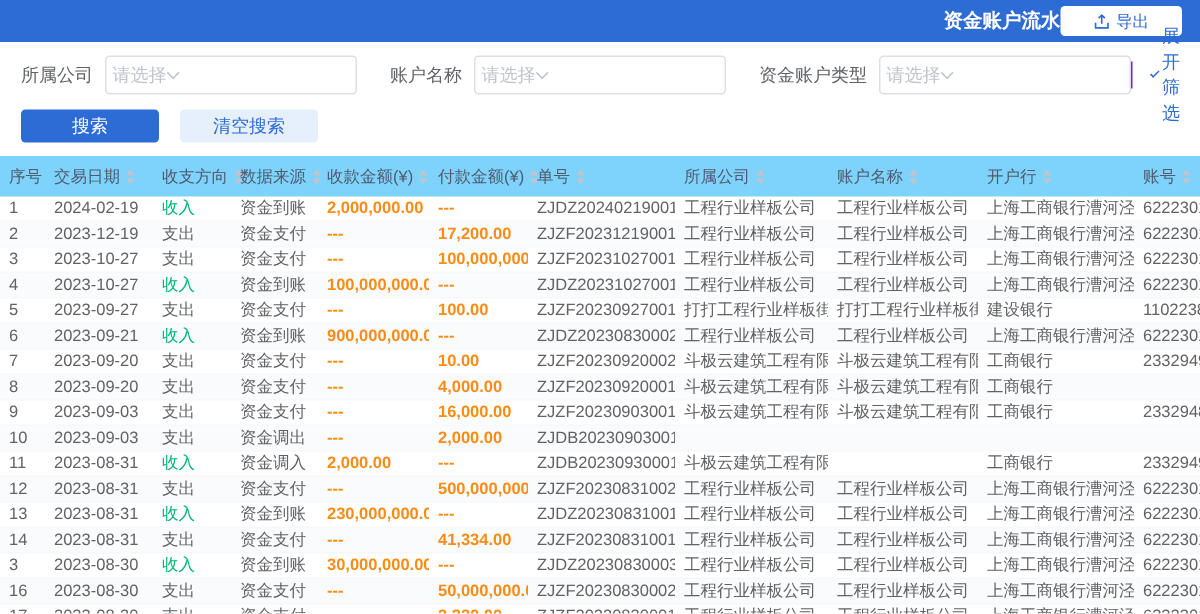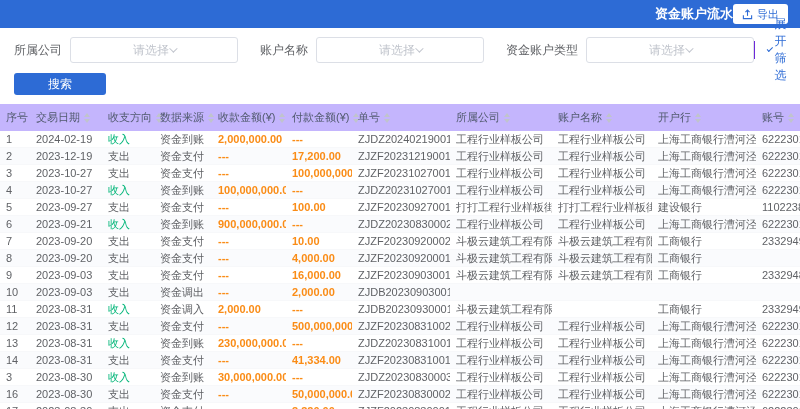--- a/index.html
+++ b/index.html
@@ -20,34 +20,34 @@
     display: flex;
     align-items: center;
     justify-content: flex-end;
     padding: 0 12px;
   }
   .topbar-title { color: #fff; font-size: 13px; font-weight: bold; }
   .export-btn {
     display: inline-flex; align-items: center; gap: 4px;
     background: #fff; color: var(--primary);
     border: none; border-radius: 3px;
-    font-size: 11px; height: 20px; padding: 0 9px; cursor: pointer;
+    font-size: 11px; height: 20px; padding: 0 22px; cursor: pointer;
     font-family: inherit;
   }
 
   
   .filter-panel { padding: 9px 14px 0 14px; background: #fff; }
   .filter-row { display: flex; align-items: center; }
   .filter-group { display: flex; align-items: center; margin-right: 22px; }
   .filter-label { font-size: 12px; color: #606266; margin-right: 8px; white-space: nowrap; }
   .select {
     width: 168px; height: 26px;
     border: 1px solid #dcdfe6; border-radius: 3px;
-    display: flex; align-items: center; justify-content: center;
-    padding: 0 16px; font-size: 12px; color: #c0c4cc; background: #fff; cursor: pointer;
+    display: flex; align-items: center; justify-content: flex-start;
+    padding: 0 4px; font-size: 12px; color: #c0c4cc; background: #fff; cursor: pointer;
   }
   .chev {
     width: 6px; height: 6px;
     border-right: 1px solid #c0c4cc; border-bottom: 1px solid #c0c4cc;
     transform: rotate(45deg) translateY(-2px);
   }
   .expand-link {
     margin-left: auto;
     display: flex; align-items: center; gap: 5px;
     color: var(--primary); font-size: 12px; cursor: pointer;
@@ -57,21 +57,21 @@
 
   .action-row { display: flex; gap: 14px; margin-top: 10px; }
   .btn { width: 92px; height: 22px; border: none; border-radius: 3px; font-size: 12px; cursor: pointer; font-family: inherit; }
   .btn-primary { background: var(--primary); color: #fff; }
   .btn-secondary { background: #e6f0fc; color: var(--primary); }
 
   
   .table-wrap { margin-top: 9px; width: 800px; overflow: hidden; }
   table { border-collapse: collapse; table-layout: fixed; width: 840px; }
   thead th {
-    background: #c4b5fd;
+    background: #7dd3fc;
     font-size: 11px; color: #515a6e; font-weight: normal;
     text-align: left; padding: 6px 6px; white-space: nowrap;
   }
   tbody td {
     font-size: 11px; color: #606266;
     padding: 2px 6px; height: 16px; line-height: 12px;
     white-space: nowrap; overflow: hidden;
     border-bottom: 1px solid #f7f8fa;
   }
   tbody tr:nth-child(even) td { background: #fafbfd; }
@@ -122,20 +122,21 @@
         <span class="chev"></span>
       </div>
     </div>
     <div class="expand-link">
       <span class="chev"></span>
       <span>展开筛选</span>
     </div>
   </div>
   <div class="action-row">
     <button class="btn btn-primary">搜索</button>
+    <button class="btn btn-secondary">清空搜索</button>
   </div>
 </div>
 
 <div class="table-wrap">
   <table>
     <colgroup>
       <col style="width:30px">
         <col style="width:72px">
         <col style="width:52px">
         <col style="width:58px">

